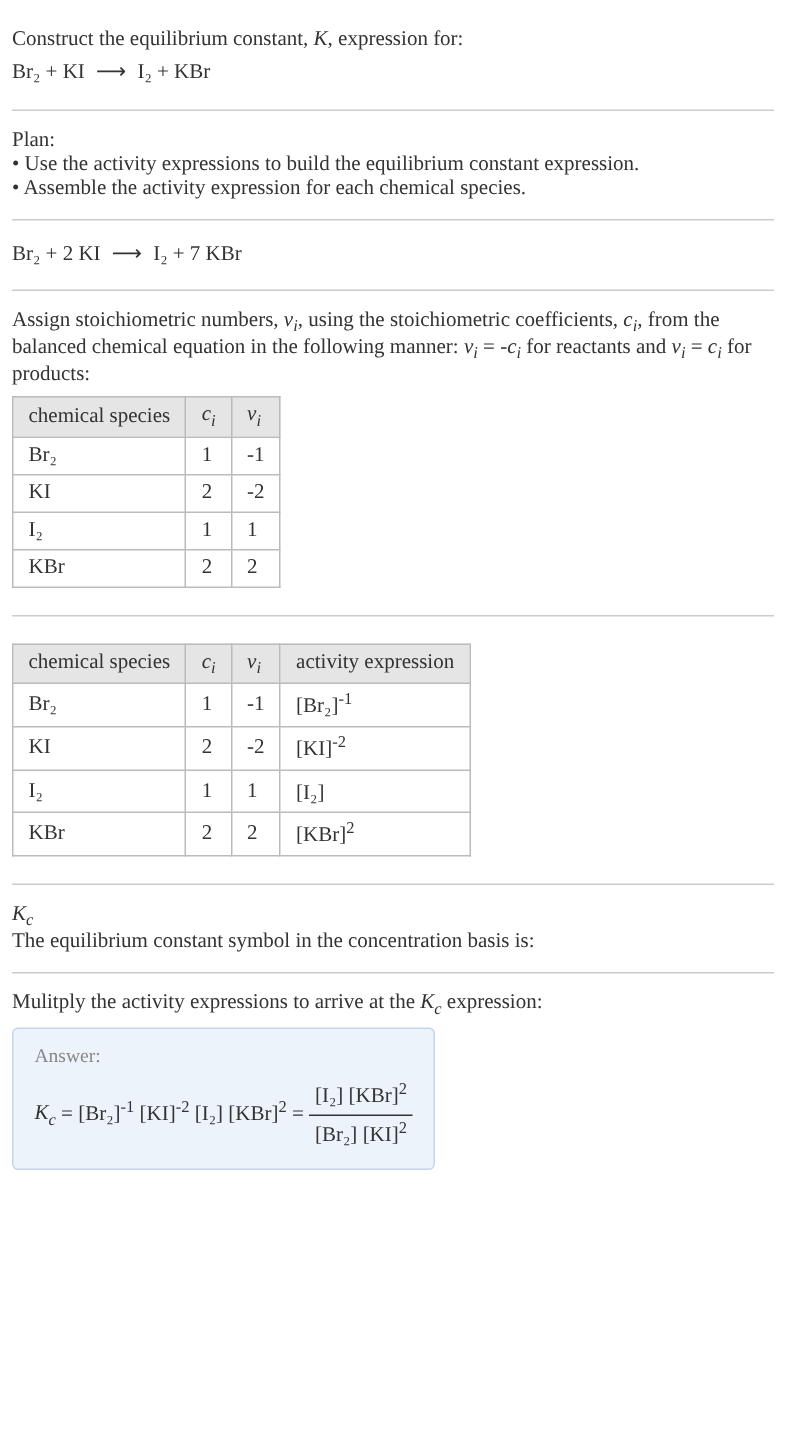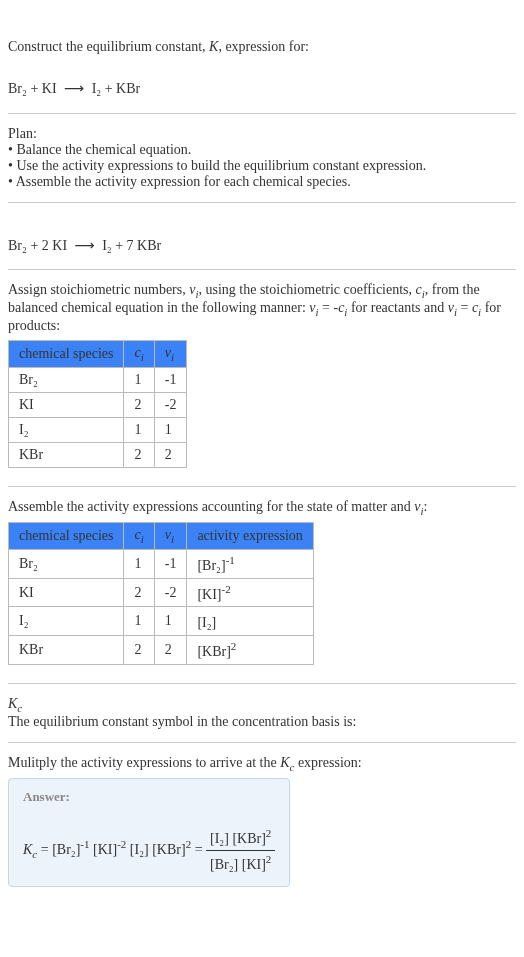--- a/index.html
+++ b/index.html
@@ -25,21 +25,21 @@
     margin: 6px 0;
   }
   td, th {
     border: 1px solid #bbb;
     padding: 4px 10px;
     text-align: left;
     font-weight: normal;
     font-size: 14px;
   }
   th {
-    background: #3b82f6;
+    background: #e5e5e5;
   }
   sub {
     font-size: 11px;
     vertical-align: sub;
   }
   sup {
     font-size: 11px;
     vertical-align: super;
   }
   .italic {
@@ -50,39 +50,37 @@
     border: 1px solid #c5d5ea;
     border-radius: 4px;
     padding: 10px 14px;
     display: inline-block;
     margin-top: 6px;
   }
   .answer-label {
     color: #888;
     font-size: 13px;
     margin-bottom: 6px;
-    font-weight: bold;
   }
   .frac {
     display: inline-block;
     vertical-align: middle;
     text-align: center;
   }
   .frac .num {
     display: block;
     border-bottom: 1px solid #333;
     padding: 0 4px;
   }
   .frac .den {
     display: block;
     padding: 0 4px;
   }
   .eq-line {
     line-height: 1.6;
-    margin-top: 20px;
   }
   .arrow {
     padding: 0 4px;
   }
 </style>
 </head>
 <body>
 
 <div class="section">
   <div class="eq-line">
@@ -91,21 +89,20 @@
   <div class="eq-line">
     <span>Br₂ + KI</span>
     <span class="arrow">⟶</span>
     <span>I₂ + KBr</span>
   </div>
 </div>
 <hr class="hr">
 
 <div class="section">
   <div>Plan:</div>
-  <div>• Balance the chemical equation.</div>
   <div>• Use the activity expressions to build the equilibrium constant expression.</div>
   <div>• Assemble the activity expression for each chemical species.</div>
 </div>
 <hr class="hr">
 
 <div class="section">
   <div class="eq-line">
     <span>Br₂ + 2 KI</span>
     <span class="arrow">⟶</span>
     <span>I₂ + 7 KBr</span>
@@ -143,23 +140,20 @@
       <td>KBr</td>
       <td>2</td>
       <td>2</td>
     </tr>
   </tbody>
     </table>
 </div>
 <hr class="hr">
 
 <div class="section">
-  <div>
-    Assemble the activity expressions accounting for the state of matter and <span class="italic">ν<sub>i</sub></span>:
-  </div>
   <table>
     <tbody>
         <tr>
       <th>chemical species</th>
       <th><span class="italic">c<sub>i</sub></span></th>
       <th><span class="italic">ν<sub>i</sub></span></th>
       <th>activity expression</th>
     </tr>
     <tr>
       <td>Br₂</td>

